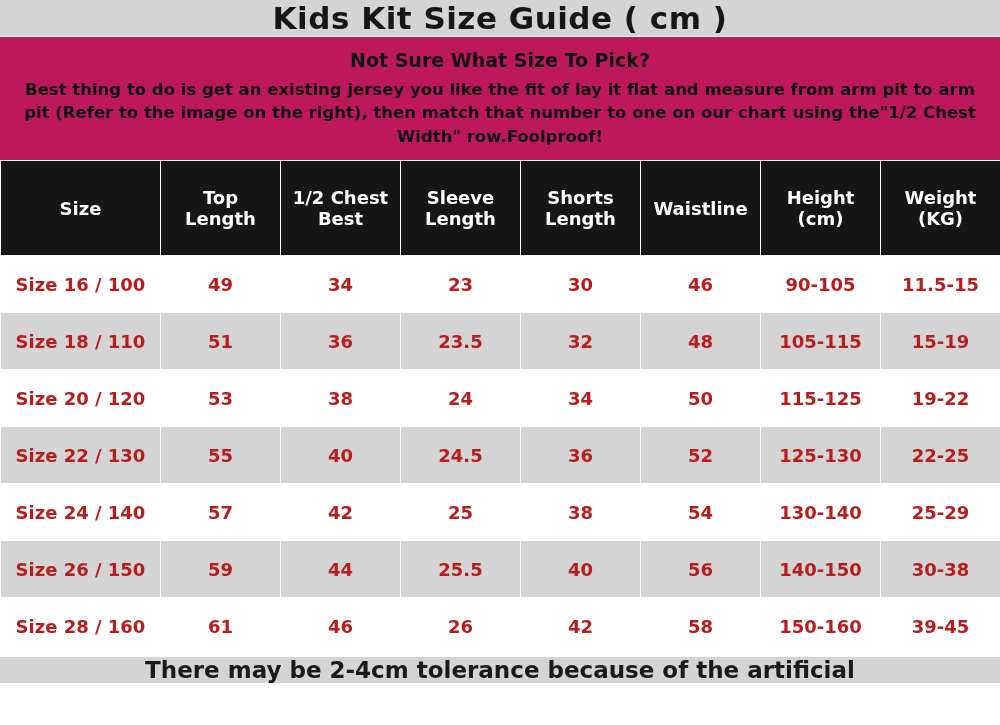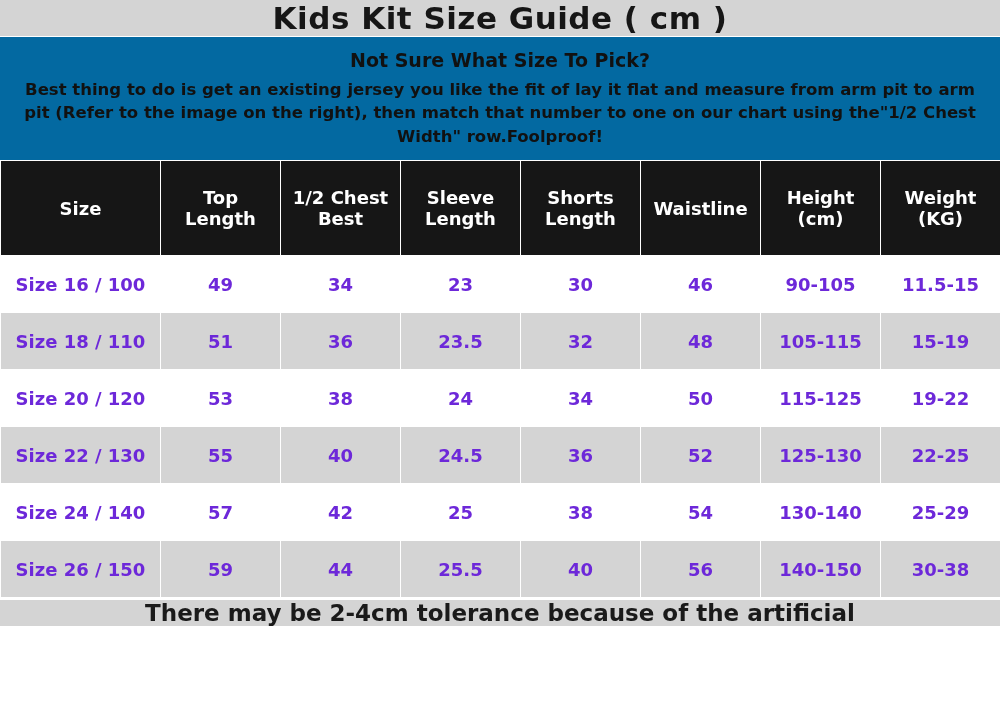--- a/index.html
+++ b/index.html
@@ -34,21 +34,21 @@
   .title-bar .title {
     font-size: 31px;
     font-weight: bold;
     color: #161616;
     letter-spacing: 0.5px;
     font-family: "DejaVu Sans", sans-serif;
   }
 
   
   .intro {
-    background: #0369a1;
+    background: #be185d;
     padding: 12px 12px 12px 12px;
     text-align: center;
     color: #111111;
   }
   .intro .subhead {
     font-size: 19px;
     font-weight: bold;
     margin-bottom: 7px;
   }
   .intro .blurb {
@@ -80,21 +80,21 @@
     color: #ffffff;
     font-size: 18px;
     font-weight: bold;
     height: 90px;
     line-height: 1.18;
     padding: 2px 4px;
   }
   tbody td {
     font-size: 18px;
     font-weight: bold;
-    color: #6d28d9;
+    color: #b91c1c;
     height: 52px;
     padding: 2px 4px;
     border-left: 1px solid #cfcfcf;
     border-right: 1px solid #cfcfcf;
     border-top: 1px solid #ffffff;
     border-bottom: 1px solid #ffffff;
   }
   tbody tr.odd td { background: #ffffff; }
   tbody tr.even td { background: #d4d4d4; }
   tbody td.size-cell { font-size: 18px; }
@@ -236,19 +236,29 @@
         <tr class="even">
           <td class="size-cell">Size 26 / 150</td>
           <td>59</td>
           <td>44</td>
           <td>25.5</td>
           <td>40</td>
           <td>56</td>
           <td>140-150</td>
           <td>30-38</td>
         </tr>
+        <tr class="odd">
+          <td class="size-cell">Size 28 / 160</td>
+          <td>61</td>
+          <td>46</td>
+          <td>26</td>
+          <td>42</td>
+          <td>58</td>
+          <td>150-160</td>
+          <td>39-45</td>
+        </tr>
       </tbody>
     </table>
   </div>
 
   <div class="footer-note">There may be 2-4cm tolerance because of the artificial</div>
 
 </div>
 
 </body></html>

